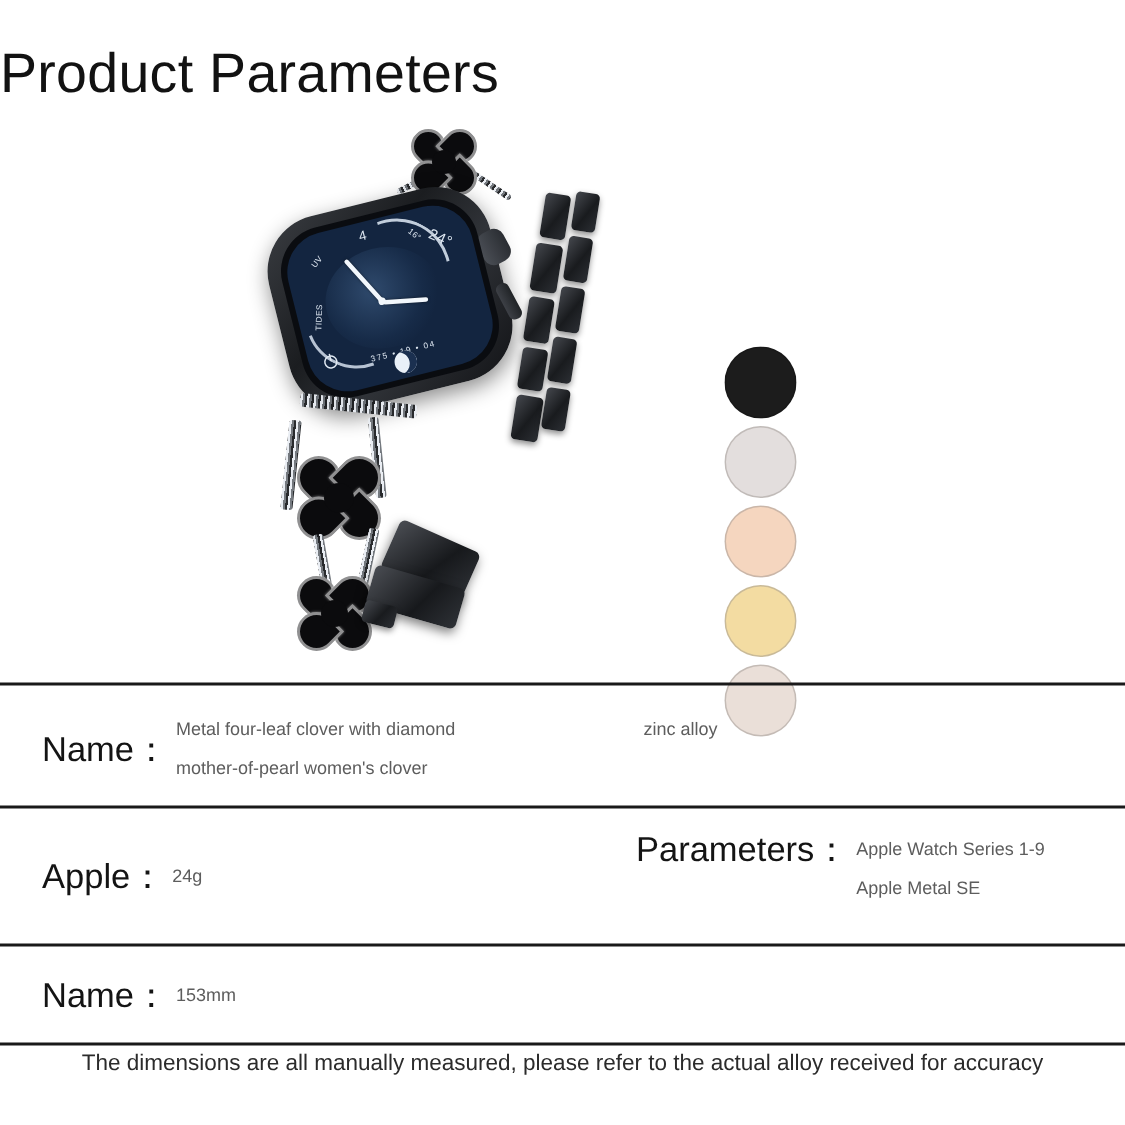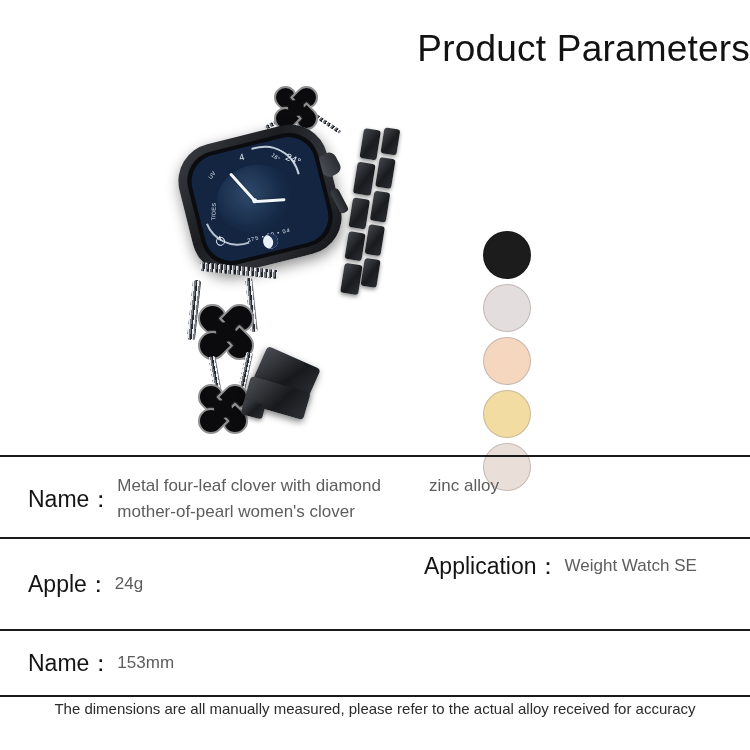--- a/index.html
+++ b/index.html
@@ -12,21 +12,21 @@
   #page {
     position: relative;
     width: 750px; height: 750px;
     background: #ffffff;
   }
 
   
   .title {
     position: absolute;
     top: 28px; left: 0; width: 750px;
-    text-align: right;
+    text-align: left;
     font-size: 37px;
     font-weight: 400;
     color: #121212;
     letter-spacing: 0.2px;
   }
 
   
   .hero {
     position: absolute;
     top: 88px; left: 0;
@@ -255,21 +255,21 @@
   .cell-left  { width: 418px; padding-left: 28px; }
   .cell-right { width: 332px; padding-left: 6px; }
   .spec-label {
     font-size: 23px;
     color: #141414;
     white-space: nowrap;
     line-height: 26px;
     flex: 0 0 auto;
   }
   .spec-value {
-    font-size: 17px;
+    font-size: 12px;
     color: #5d5d5d;
     line-height: 26px;
     padding-left: 5px;
   }
   .spec-value .vline { display: block; white-space: nowrap; }
   .row-name .spec-label { align-self: center; }
   .row-weight .spec-cell, .row-size .spec-cell { align-items: center; padding-top: 0; padding-bottom: 0; }
   .row-weight { min-height: 92px; }
   .row-weight .cell-right { align-items: flex-start; padding-top: 14px; }
 
@@ -401,23 +401,24 @@
     </div>
 
     <div class="spec-row row-weight">
       <div class="spec-cell cell-left">
         <span class="spec-label">Apple：</span>
         <span class="spec-value">
           <span class="vline">24g</span>
         </span>
       </div>
       <div class="spec-cell cell-right">
-        <span class="spec-label">Application：</span>
+        <span class="spec-label">Parameters：</span>
         <span class="spec-value">
-          <span class="vline">Weight Watch SE</span>
+          <span class="vline">Apple Watch Series 1-9</span>
+          <span class="vline">Apple Metal SE</span>
         </span>
       </div>
     </div>
 
     <div class="spec-row row-size">
       <div class="spec-cell cell-left">
         <span class="spec-label">Name：</span>
         <span class="spec-value">
           <span class="vline">153mm</span>
         </span>

